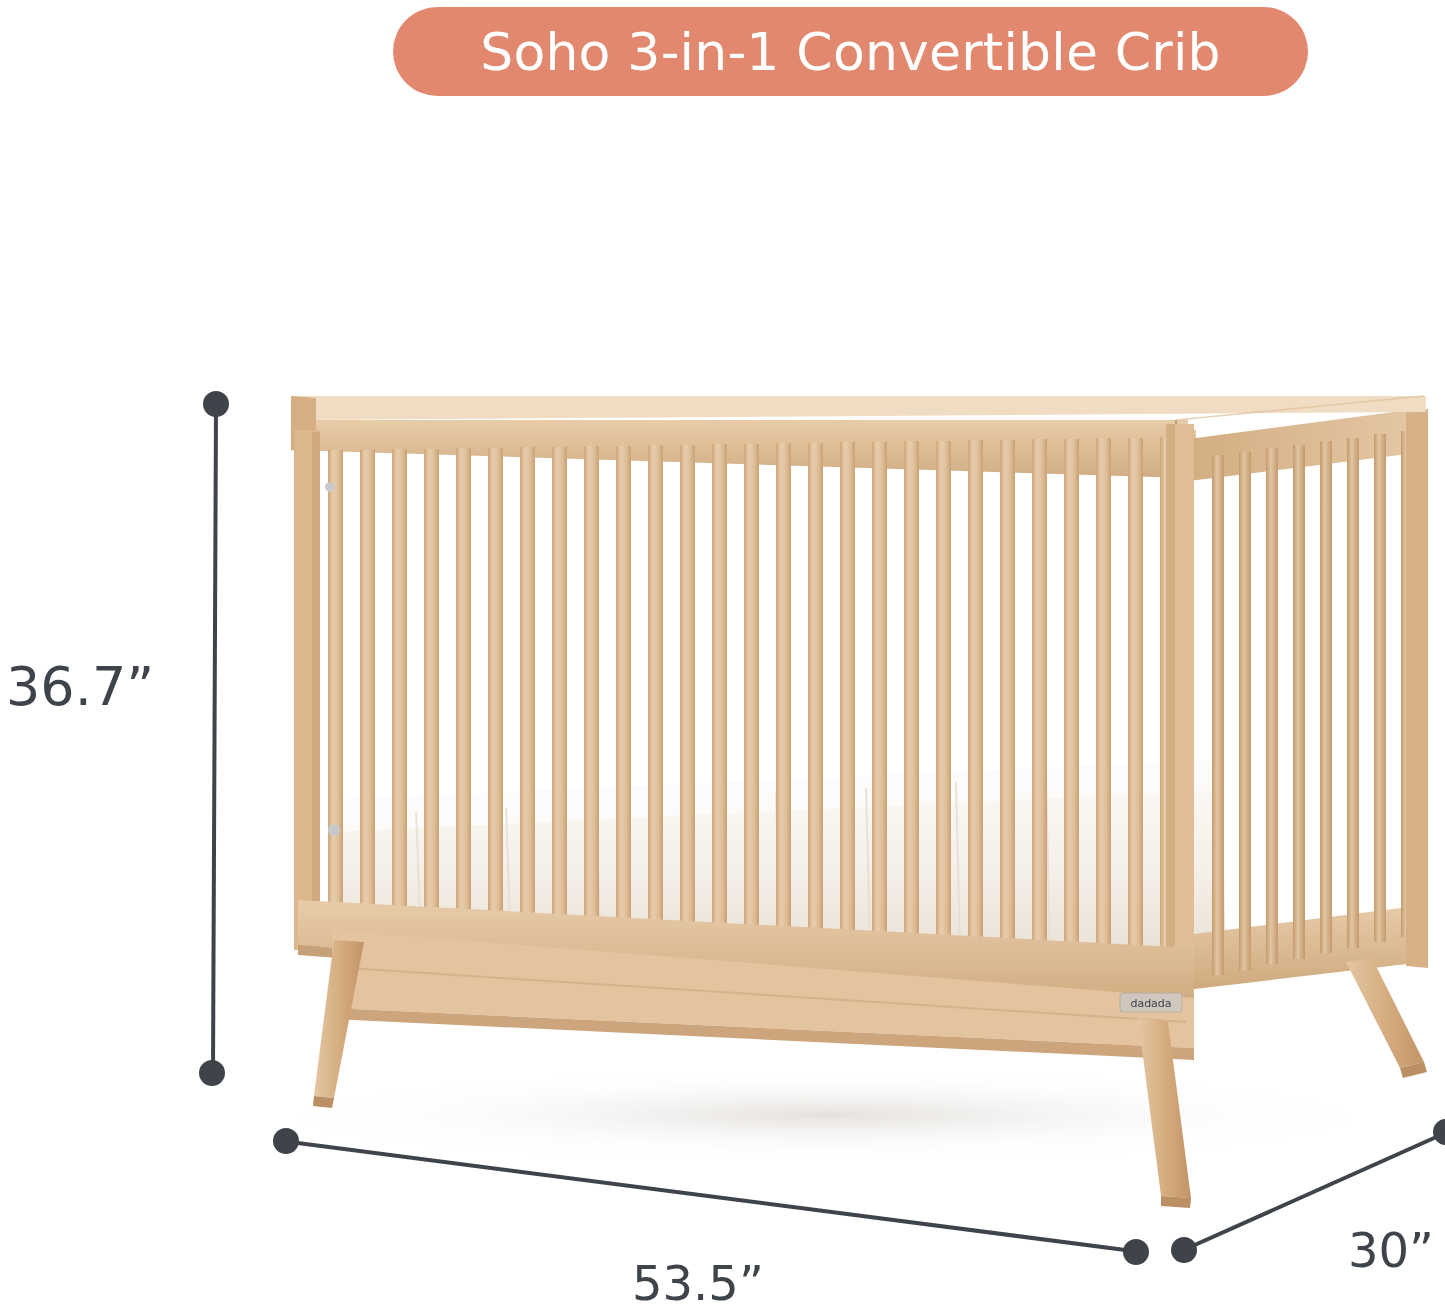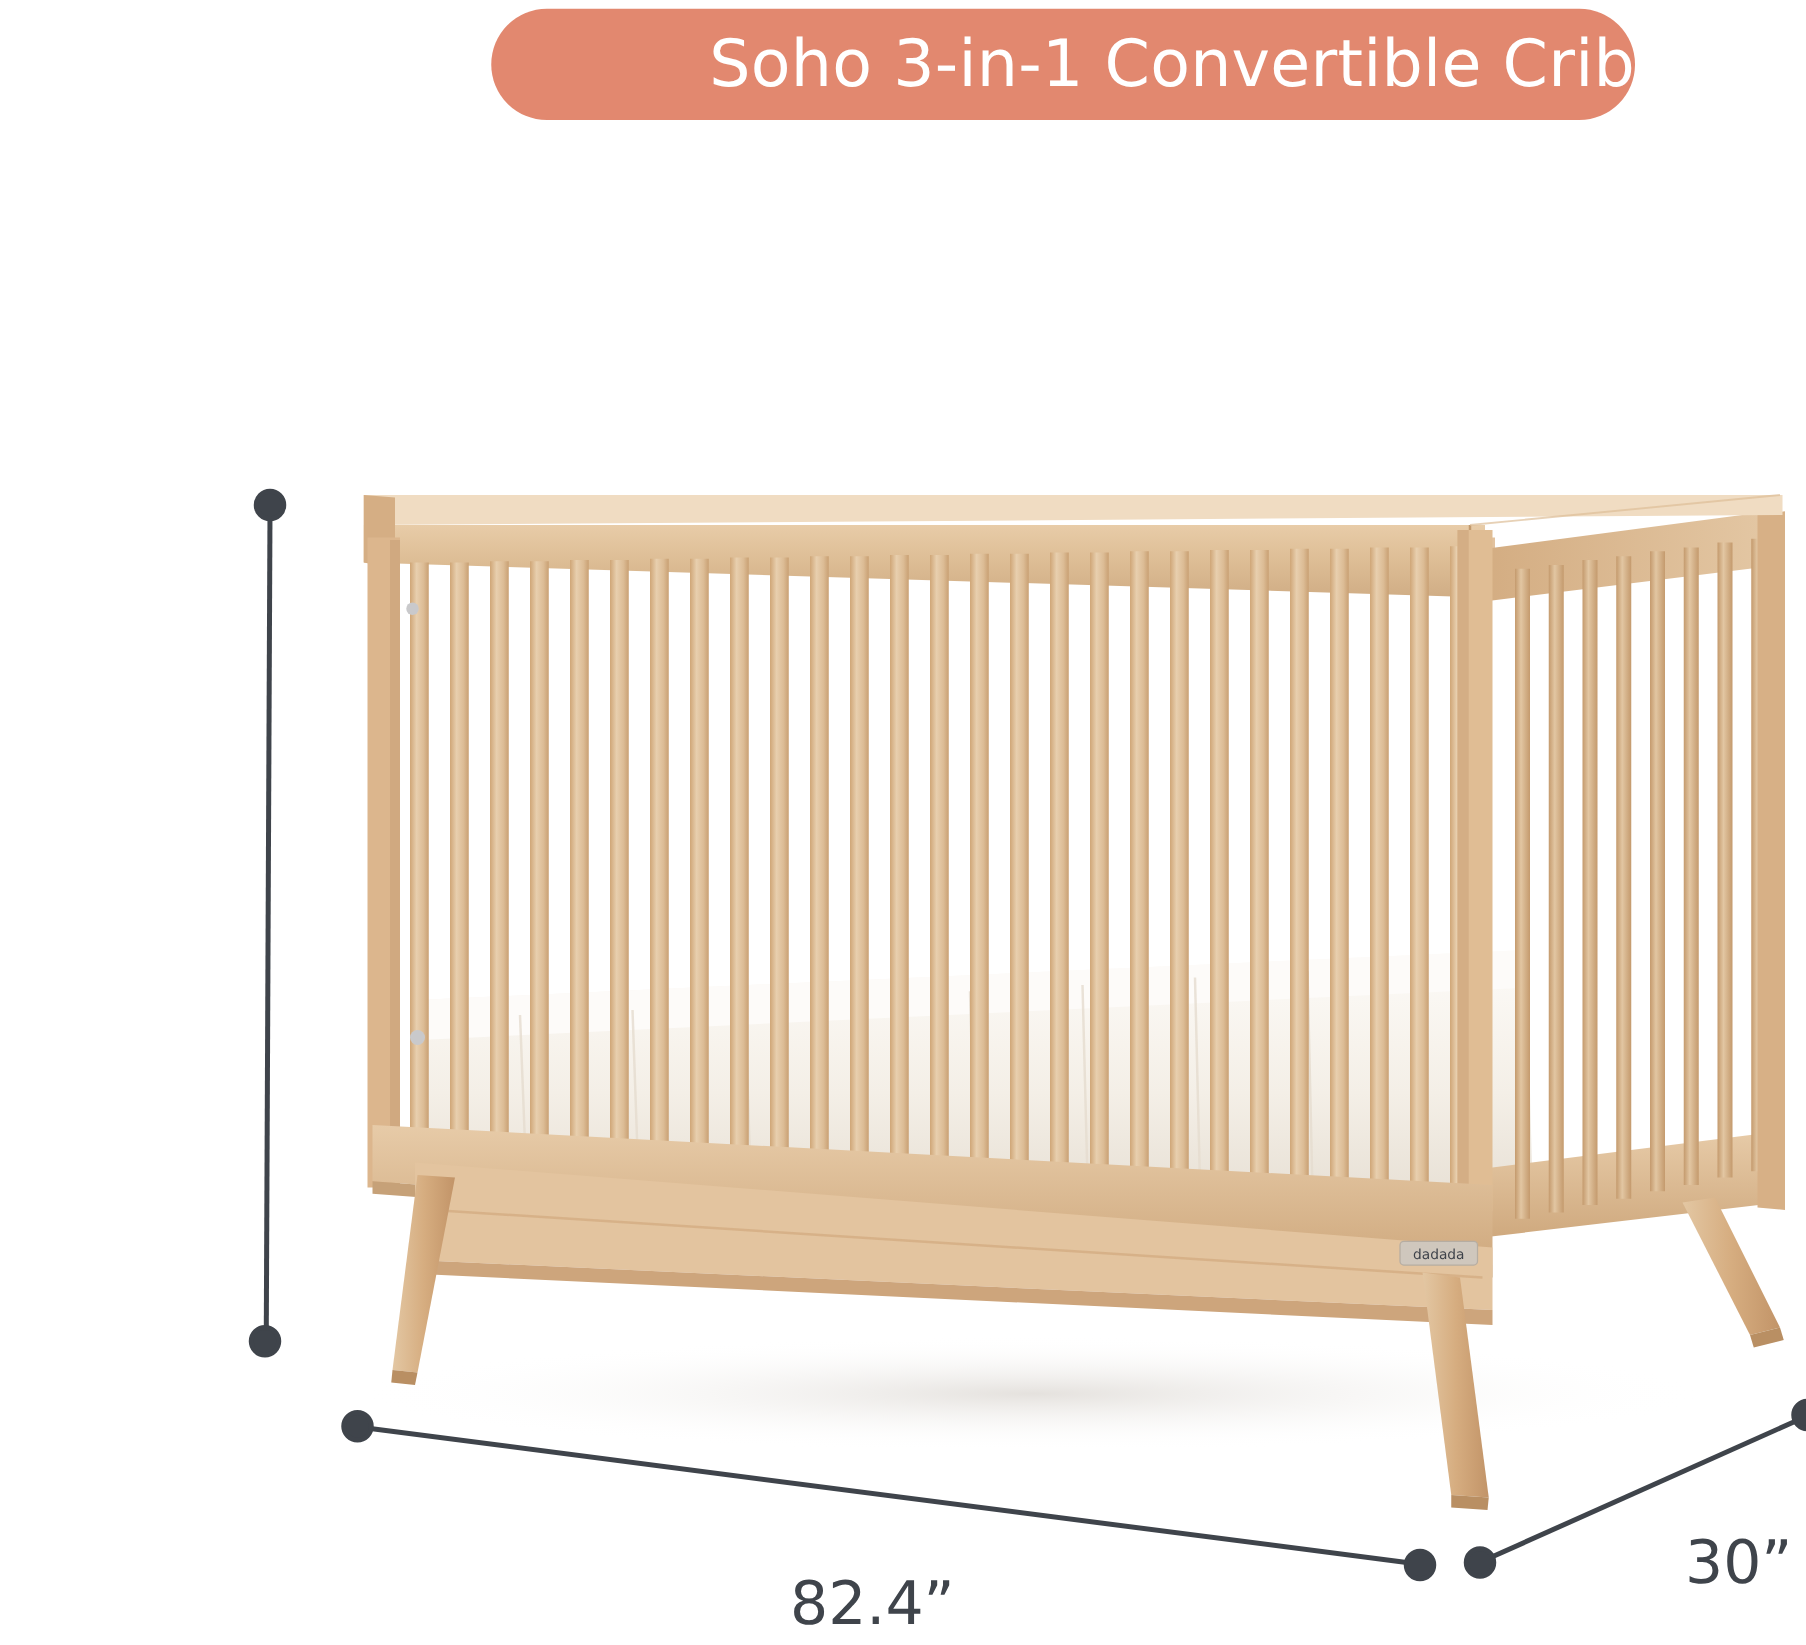--- a/index.html
+++ b/index.html
@@ -22,21 +22,21 @@
   .title-banner {
     position: absolute;
     left: 393px;
     top: 7px;
     width: 915px;
     height: 89px;
     background: #e2886f;
     border-radius: 46px;
     display: flex;
     align-items: center;
-    justify-content: flex-end;
+    justify-content: center;
   }
   .title-banner .title-text {
     color: #ffffff;
     font-size: 52px;
     font-weight: 400;
     letter-spacing: 0.2px;
     font-family: "DejaVu Sans", sans-serif;
     white-space: nowrap;
   }
 
@@ -281,17 +281,18 @@
         </g>
       </g>
     </svg>
   </div>
 
   <div class="title-banner">
     <span class="title-text">Soho 3-in-1 Convertible Crib</span>
   </div>
 
   <div class="dim-layer">
-    <span class="dim-label dim-width">82.4”</span>
+    <span class="dim-label dim-height">36.7”</span>
+    <span class="dim-label dim-width">53.5”</span>
     <span class="dim-label dim-depth">30”</span>
   </div>
 
 </div>
 
 </body></html>

